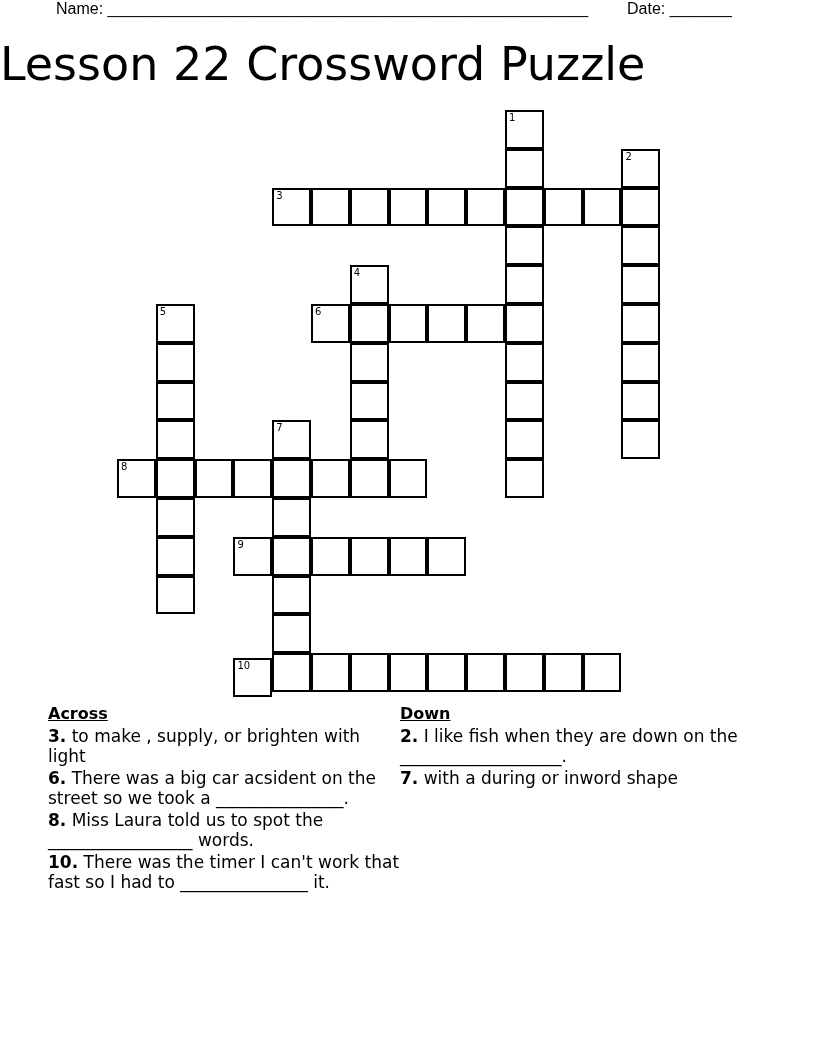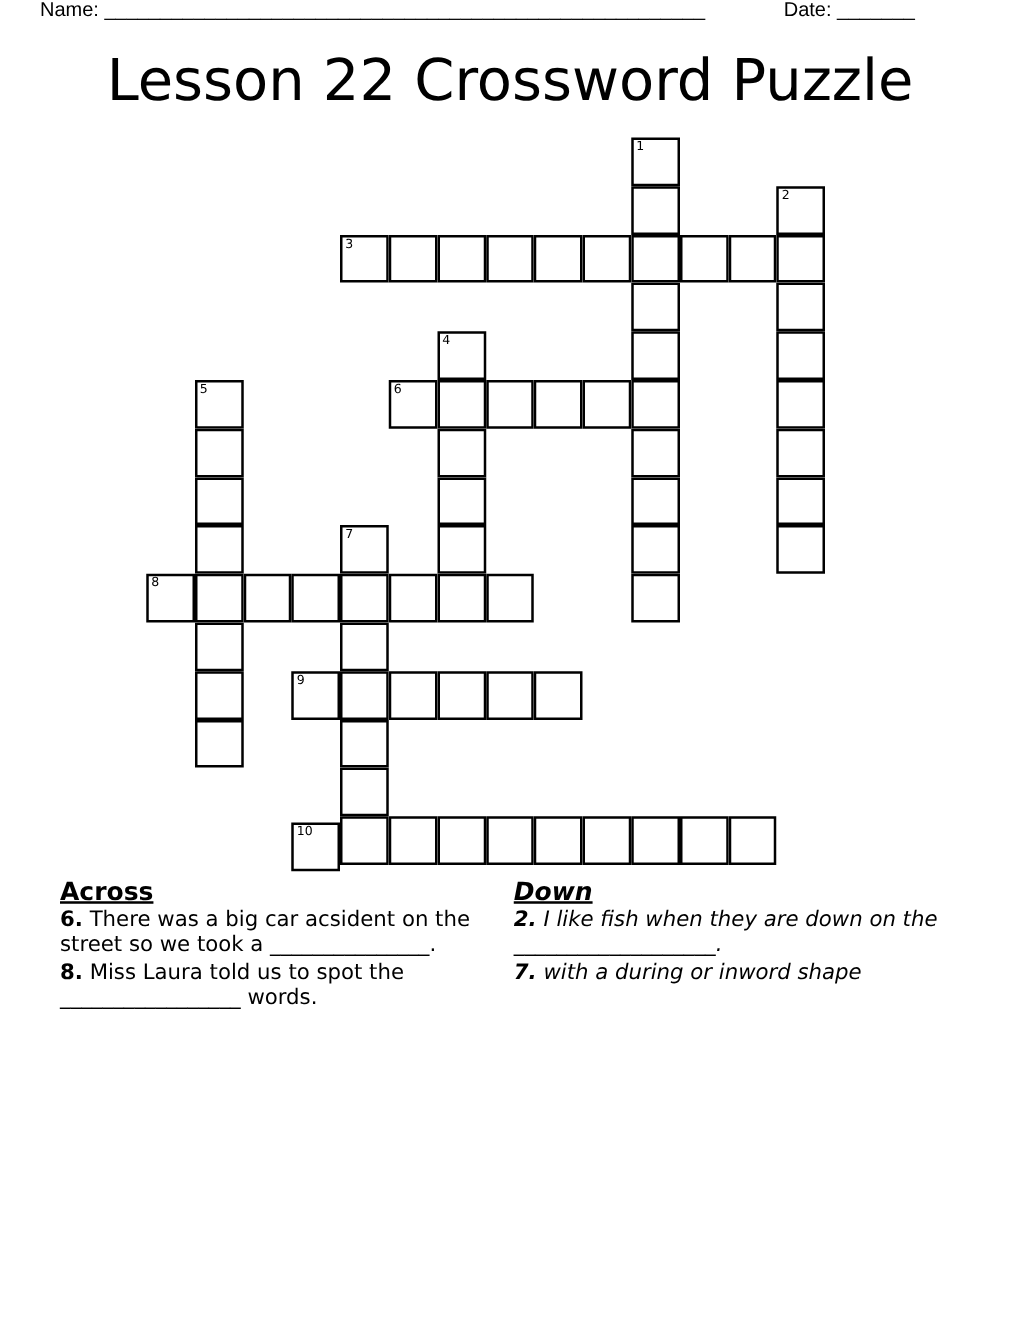--- a/index.html
+++ b/index.html
@@ -1,26 +1,26 @@
 <!DOCTYPE html>
 <html><head>
 <meta charset="utf-8">
 <style>
   html, body { margin:0; padding:0; background:#fff; }
   body { width:816px; height:1056px; position:relative; overflow:hidden; font-family:"DejaVu Sans", sans-serif; color:#000; }
-  .hdr { position:absolute; top:0; left:32px; font-family:"Liberation Sans", sans-serif; font-size:16px; line-height:18px; }
+  .hdr { position:absolute; top:0; left:56px; font-family:"Liberation Sans", sans-serif; font-size:16px; line-height:18px; }
   .hdr-date { position:absolute; top:0; left:627px; font-family:"Liberation Sans", sans-serif; font-size:16px; line-height:18px; }
-  .title { position:absolute; top:34px; left:0; width:816px; text-align:center; font-size:46px; line-height:60px; font-family:"DejaVu Sans", sans-serif; letter-spacing:0px; }
+  .title { position:absolute; top:34px; left:0; width:816px; text-align:left; font-size:46px; line-height:60px; font-family:"DejaVu Sans", sans-serif; letter-spacing:0px; }
   .grid { position:absolute; left:0; top:0; width:816px; height:700px; }
   .cell { position:absolute; width:38.8px; height:38.8px; box-sizing:border-box; border:2px solid #000; background:#fff; }
   .cell .num { position:absolute; top:0px; left:2px; font-size:10px; line-height:11px; font-family:"DejaVu Sans", sans-serif; }
   .clues { position:absolute; top:704px; font-size:17px; line-height:19.5px; font-family:"DejaVu Sans", sans-serif; }
   .clues.across { left:48px; width:355px; }
-  .clues.down { left:411px; width:340px;font-style:italic; }
-  .clues h3 { margin:0 0 4px 0; font-size:20px; font-weight:bold; text-decoration:underline; line-height:19px; }
+  .clues.down { left:400px; width:340px; }
+  .clues h3 { margin:0 0 4px 0; font-size:16px; font-weight:bold; text-decoration:underline; line-height:19px; }
   .clue { margin:0 0 3px 0; }
   .clue b { font-weight:bold; }
 </style>
 </head>
 <body>
 
 <div class="hdr">Name: ______________________________________________________</div>
 <div class="hdr-date">Date: _______</div>
 
 <div class="title">Lesson 22 Crossword Puzzle</div>
@@ -113,21 +113,23 @@
     <div class="cell" style="left: 388.6px; top: 653.2px;"></div>
     <div class="cell" style="left: 427.4px; top: 653.2px;"></div>
     <div class="cell" style="left: 466.2px; top: 653.2px;"></div>
     <div class="cell" style="left: 505px; top: 653.2px;"></div>
     <div class="cell" style="left: 543.8px; top: 653.2px;"></div>
     <div class="cell" style="left: 582.6px; top: 653.2px;"></div>
   </div>
 
 <div class="clues across">
   <h3>Across</h3>
+  <div class="clue"><b>3.</b><span> to make , supply, or brighten with light</span></div>
   <div class="clue"><b>6.</b><span> There was a big car acsident on the street so we took a _______________.</span></div>
   <div class="clue"><b>8.</b><span> Miss Laura told us to spot the _________________ words.</span></div>
+  <div class="clue"><b>10.</b><span> There was the timer I can't work that fast so I had to _______________ it.</span></div>
 </div>
 
 <div class="clues down">
   <h3>Down</h3>
   <div class="clue"><b>2.</b><span> I like fish when they are down on the ___________________.</span></div>
   <div class="clue"><b>7.</b><span> with a during or inword shape</span></div>
 </div>
 
 </body></html>

